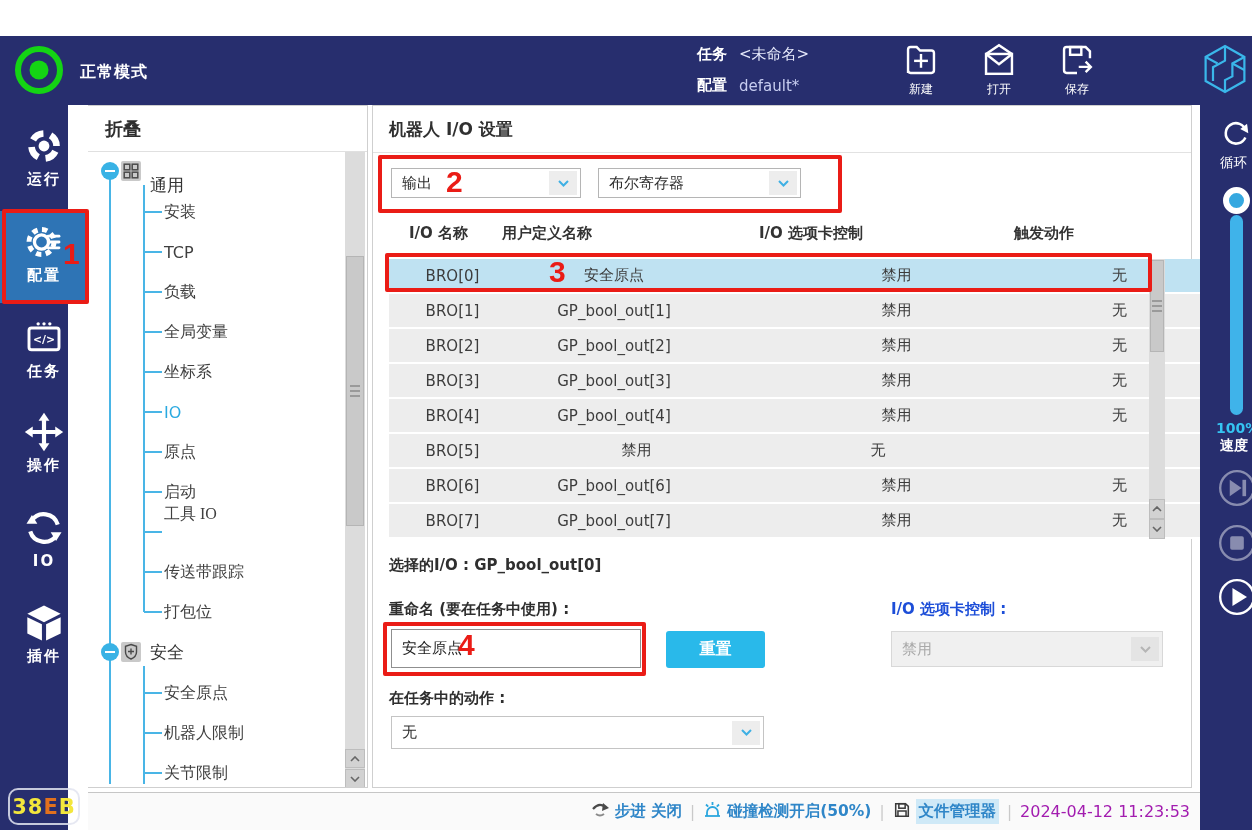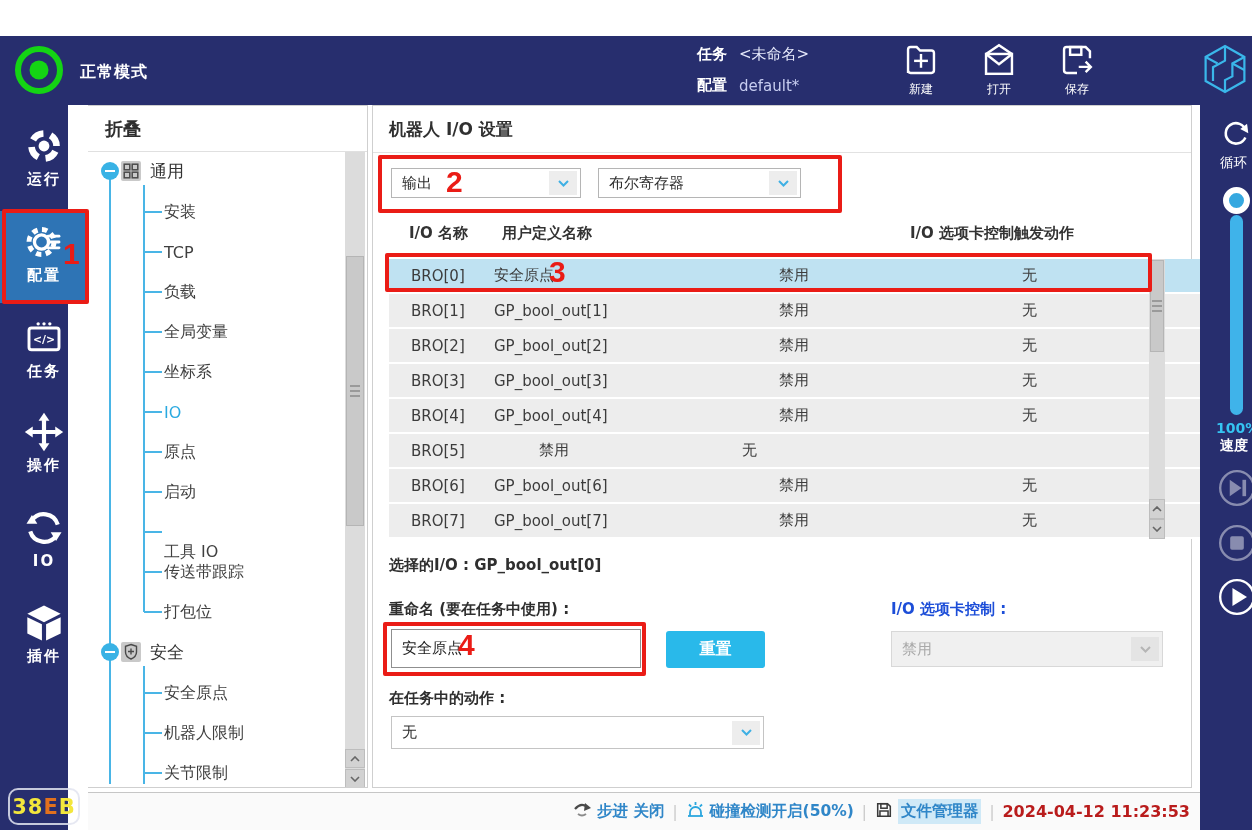--- a/index.html
+++ b/index.html
@@ -74,22 +74,22 @@
   .dd-btn{margin-left:auto;margin-right:3px;width:28px;height:24px;background:#ededed;
           display:flex;align-items:center;justify-content:center;}
   .dd1{left:18px;top:62px;width:190px;}
   .dd2{left:225px;top:62px;width:203px;}
   .dd-disabled{left:518px;top:525px;width:272px;height:36px;background:#f0f0f0;border-color:#d8d8d8;cursor:default;}
   .dd-disabled .dd-val{color:#a8a8a8;}
   .dd-disabled .dd-btn{background:#e4e4e4;}
   .dd-action{left:18px;top:610px;width:373px;height:33px;border-color:#c4c4c4;}
   .thead{position:absolute;left:16px;top:118px;width:760px;display:grid;
          grid-template-columns:105px 240px 280px 1fr;font-weight:bold;font-size:15px;color:#333;}
-  .thead .c0{padding-left:20px;} .thead .c1{padding-left:8px;} .thead .c2{padding-left:25px;text-align:right;}
-  .tbody{position:absolute;left:16px;top:153px;width:828px;}
+  .thead .c0{padding-left:20px;} .thead .c1{padding-left:8px;} .thead .c2{padding-left:25px;}
+  .tbody{position:absolute;left:16px;top:153px;width:828px;text-align:center;}
   .trow{display:grid;grid-template-columns:105px 240px 280px 1fr;height:35px;background:#ededed;
         border-bottom:2px solid #fff;font-size:15px;color:#3c3c3c;align-items:center;cursor:pointer;}
   .trow.selected{background:#bfe2f2;}
   .trow .c0{padding-left:22px;} .trow .c2{padding-left:45px;} .trow .c3{padding-left:8px;}
   .table-scroll{left:776px;top:153px;width:16px;height:280px;}
   .sel-io{position:absolute;left:16px;top:450px;font-size:15px;font-weight:bold;color:#2f2f2f;}
   .lbl{position:absolute;font-size:15px;font-weight:bold;color:#2f2f2f;}
   .lbl-rename{left:16px;top:494px;}
   .lbl-tabctl{left:518px;top:494px;color:#1d4ed8;}
   .lbl-action{left:16px;top:583px;}
@@ -114,21 +114,21 @@
   .rp-btn.dim{opacity:.45;}
 
   
   .statusbar{position:absolute;left:88px;top:792px;width:1112px;height:38px;background:#fafafa;
              border-top:1px solid #c6c6c6;display:flex;align-items:center;justify-content:flex-end;
              gap:8px;padding-right:10px;}
   .sb-group{display:flex;align-items:center;gap:5px;}
   .sb-blue{color:#2f86c8;font-size:15.5px;font-weight:bold;}
   .sb-sep{color:#c9c9c9;font-size:15px;}
   .sb-file{background:#cfe9f7;padding:2px 3px;}
-  .sb-time{color:#b91c1c;font-size:16px;font-weight:bold;}
+  .sb-time{color:#a21caf;font-size:16px;font-weight:normal;}
 
   
   .anno-box{position:absolute;border:4px solid #ea1c16;border-radius:2px;pointer-events:none;z-index:50;}
   .anno-digit{position:absolute;color:#ea1c16;font-size:30px;font-weight:bold;z-index:51;pointer-events:none;
               font-family:"Liberation Sans",sans-serif;}
   #a1{left:2px;top:209px;width:87px;height:95px;}   #d1{left:63px;top:237px;}
   #a2{left:378px;top:155px;width:464px;height:58px;} #d2{left:446px;top:165px;}
   #a3{left:385px;top:253px;width:767px;height:39px;} #d3{left:549px;top:255px;}
   #a4{left:383px;top:622px;width:263px;height:54px;} #d4{left:458px;top:628px;}
 </style>
@@ -289,30 +289,30 @@
         <div class="tree-minus" style="left: 13px; top: 56px;"></div>
         <div class="tree-gicon" style="left: 33px; top: 55px;"><svg width="20" height="20" viewBox="0 0 20 20">
             <rect width="20" height="20" rx="2" fill="#c9c9c9"></rect>
             <g fill="none" stroke="#4a4a4a" stroke-width="1.5">
               <rect x="3.2" y="3.2" width="5.6" height="5.6"></rect>
               <rect x="11.2" y="3.2" width="5.6" height="5.6"></rect>
               <rect x="3.2" y="11.2" width="5.6" height="5.6"></rect>
               <rect x="11.2" y="11.2" width="5.6" height="5.6"></rect>
             </g>
           </svg></div>
-        <div class="tree-glabel" style="left: 62px; top: 65px;">通用</div>
+        <div class="tree-glabel" style="left: 62px; top: 79px;">通用</div>
         <div class="tree-item" style="left: 76px; top: 106px;">安装</div>
         <div class="tree-item" style="left: 76px; top: 146px;">TCP</div>
         <div class="tree-item" style="left: 76px; top: 186px;">负载</div>
         <div class="tree-item" style="left: 76px; top: 226px;">全局变量</div>
         <div class="tree-item" style="left: 76px; top: 266px;">坐标系</div>
         <div class="tree-item active" style="left: 76px; top: 306px;">IO</div>
         <div class="tree-item" style="left: 76px; top: 346px;">原点</div>
         <div class="tree-item" style="left: 76px; top: 386px;">启动</div>
-        <div class="tree-item" style="left: 76px; top: 446px;">工具 IO</div>
+        <div class="tree-item" style="left: 76px; top: 408px; font-family: Liberation Serif, serif;">工具 IO</div>
         <div class="tree-item" style="left: 76px; top: 466px;">传送带跟踪</div>
         <div class="tree-item" style="left: 76px; top: 506px;">打包位</div>
         <div class="tree-minus" style="left: 13px; top: 537px;"></div>
         <div class="tree-gicon" style="left: 33px; top: 536px;"><svg width="20" height="20" viewBox="0 0 20 20">
             <rect width="20" height="20" rx="2" fill="#c9c9c9"></rect>
             <path d="M10 2.5 l5.5 1.8 V10 c0 3.6 -2.6 5.8 -5.5 7 C7.1 15.8 4.5 13.6 4.5 10 V4.3 Z" fill="none" stroke="#4a4a4a" stroke-width="1.4"></path>
             <path d="M10 6.5 v6 M7 9.5 h6" stroke="#4a4a4a" stroke-width="1.4"></path>
           </svg></div>
         <div class="tree-glabel" style="left: 62px; top: 546px;">安全</div>
         <div class="tree-item" style="left: 76px; top: 587px;">安全原点</div>

